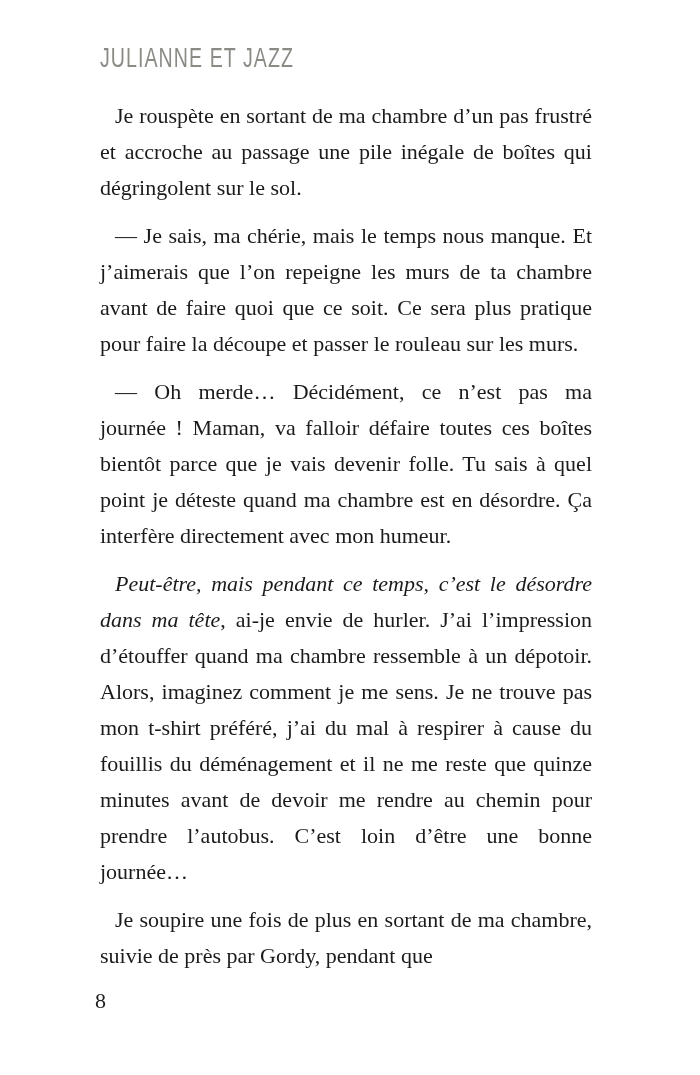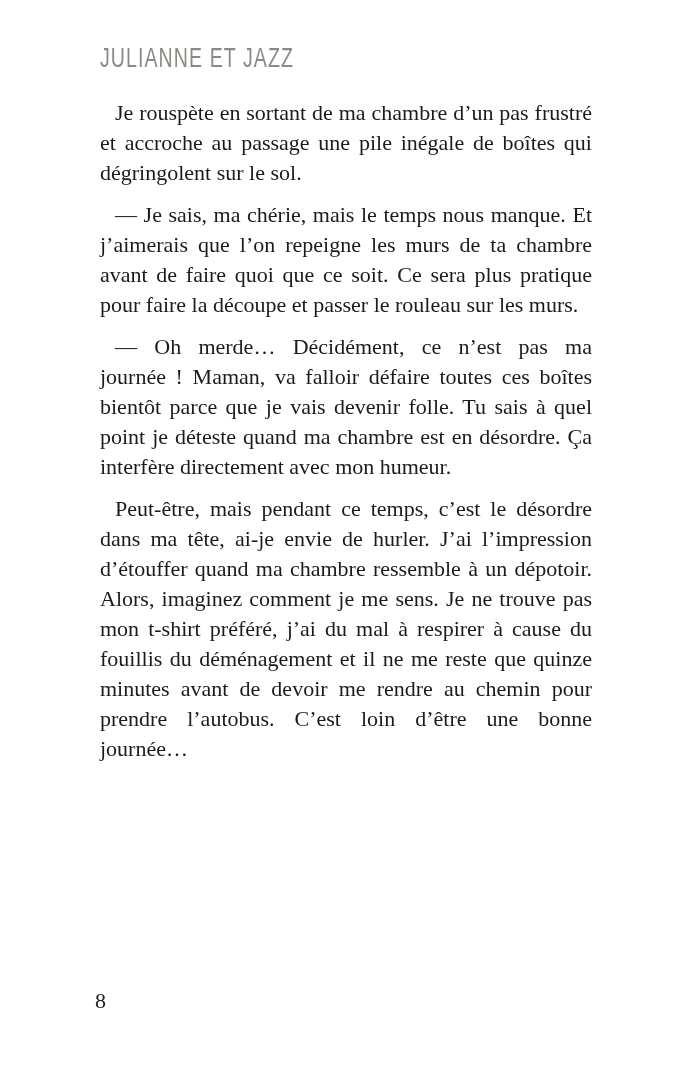--- a/index.html
+++ b/index.html
@@ -38,29 +38,30 @@
     position: absolute;
     left: 100px;
     top: 98px;
     width: 492px;
   }
   .para {
     margin: 0;
     padding: 0;
     margin-top: 12px;
     font-size: 22px;
-    line-height: 30px;
+    line-height: 36px;
     text-align: justify;
     text-indent: 15px;
     color: #1b1b1b;
   }
   .para:first-child {
     margin-top: 0;
   }
   .italic {
+    font-style: italic;
   }
   .folio {
     position: absolute;
     left: 95px;
     top: 988px;
     font-size: 22px;
     line-height: 1.2;
     color: #222222;
   }
 </style>
@@ -69,17 +70,18 @@
 
 <div class="page">
 
   <h1 class="book-header">JULIANNE ET JAZZ</h1>
 
   <div class="text-block">
       <p class="para"><span>Je rouspète en sortant de ma chambre d’un pas frustré et accroche au passage une pile inégale de boîtes qui dégringolent sur le sol.</span></p>
       <p class="para"><span>— Je sais, ma chérie, mais le temps nous manque. Et j’aimerais que l’on repeigne les murs de ta chambre avant de faire quoi que ce soit. Ce sera plus pratique pour faire la découpe et passer le rouleau sur les murs.</span></p>
       <p class="para"><span>— Oh merde… Décidément, ce n’est pas ma journée&nbsp;! Maman, va falloir défaire toutes ces boîtes bientôt parce que je vais devenir folle. Tu sais à quel point je déteste quand ma chambre est en désordre. Ça interfère directement avec mon humeur.</span></p>
       <p class="para"><span class="italic">Peut-être, mais pendant ce temps, c’est le désordre dans ma tête</span><span>, ai-je envie de hurler. J’ai l’impression d’étouffer quand ma chambre ressemble à un dépotoir. Alors, imaginez comment je me sens. Je ne trouve pas mon t-shirt préféré, j’ai du mal à respirer à cause du fouillis du déménagement et il ne me reste que quinze minutes avant de devoir me rendre au chemin pour prendre l’autobus. C’est loin d’être une bonne journée…</span></p>
+      <p class="para"><span>Je soupire une fois de plus en sortant de ma chambre, suivie de près par Gordy, pendant que</span></p>
     </div>
 
   <div class="folio">8</div>
 
 </div>
 
 </body></html>

